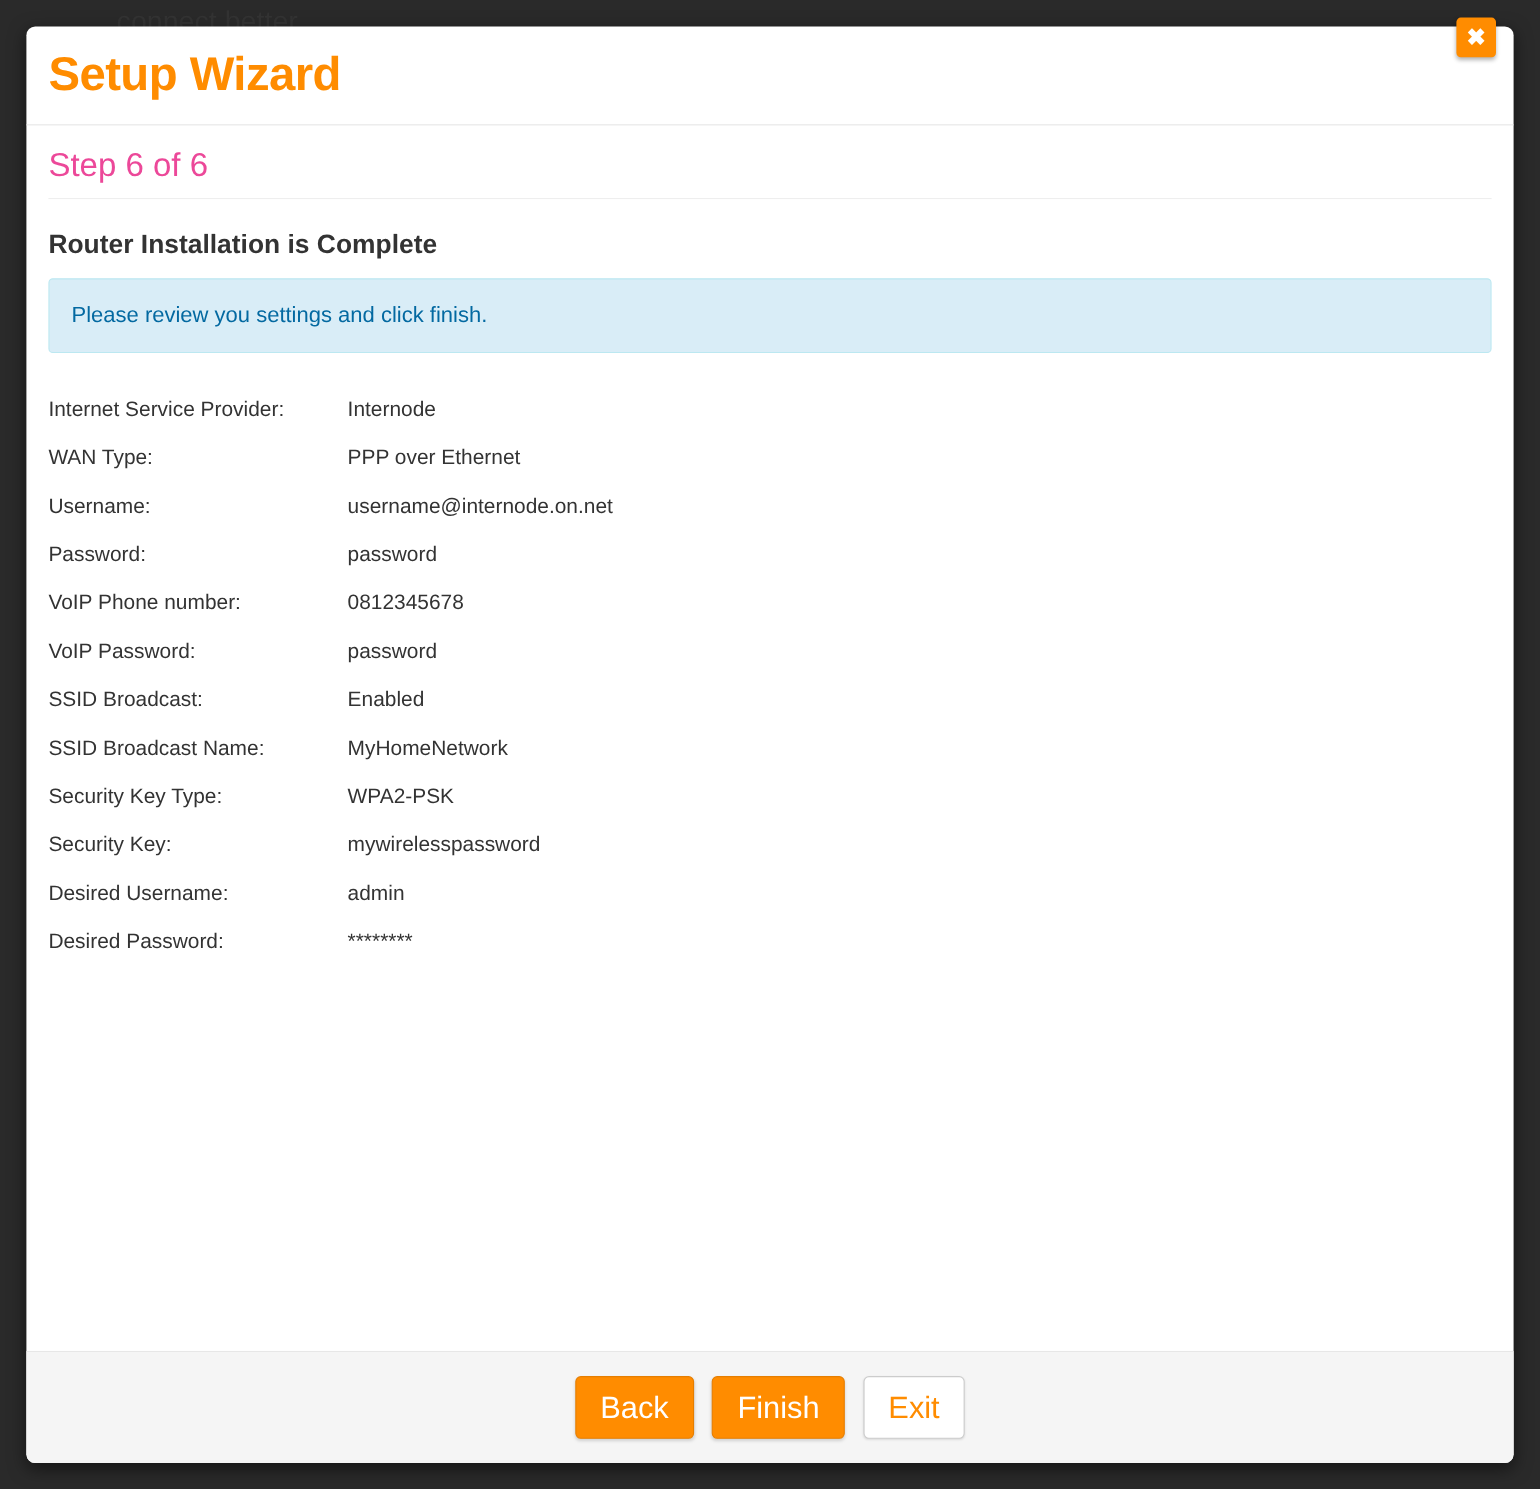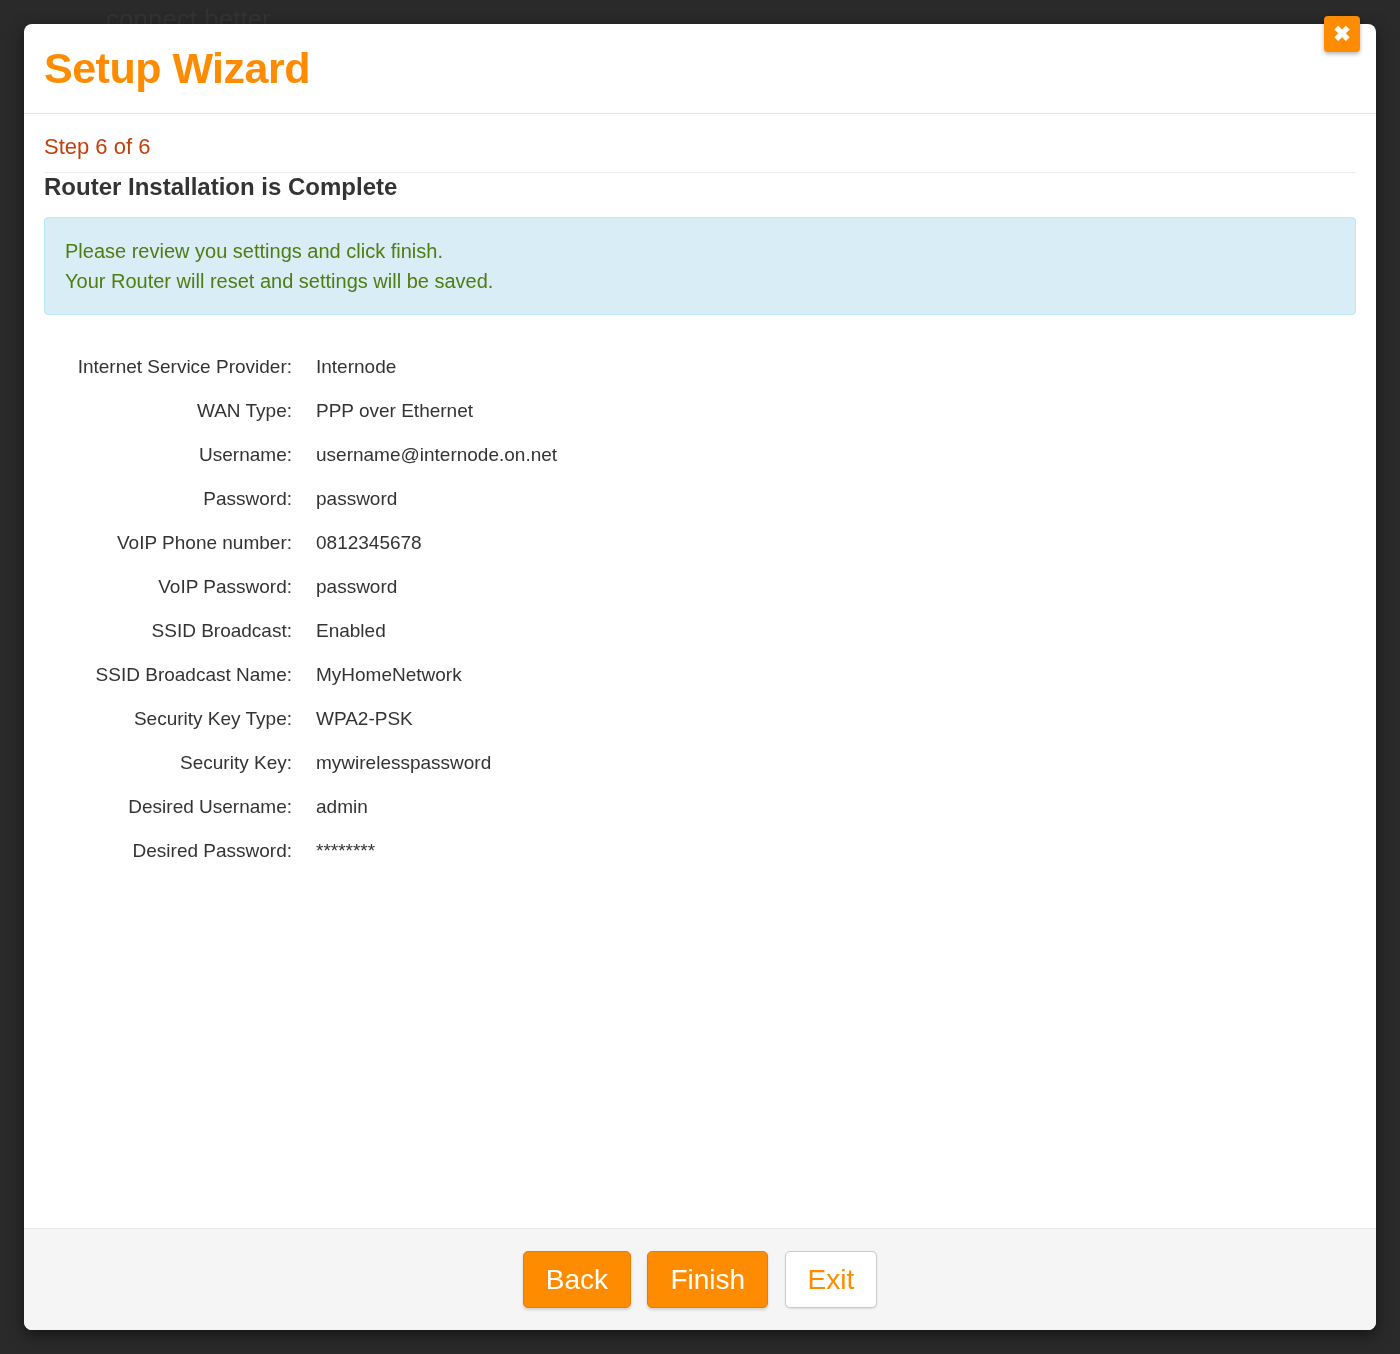--- a/index.html
+++ b/index.html
@@ -63,54 +63,55 @@
       display: flex;
       align-items: center;
       justify-content: center;
     }
     .modal-body {
       padding: 20px 20px;
       flex: 1;
       overflow: auto;
     }
     .step-heading {
-      font-size: 22px;
+      font-size: 30px;
       font-weight: 400;
-      color: #c2410c;
+      color: #ec4899;
       padding-bottom: 12px;
       border-bottom: 1px solid #eee;
+      margin-bottom: 28px;
     }
     .section-title {
       font-size: 24px;
       font-weight: 700;
       color: #333;
       margin-bottom: 16px;
     }
     .info-box {
       background: #d9edf7;
       border: 1px solid #bce8f1;
       border-radius: 4px;
-      color: #4d7c0f;
+      color: #0369a1;
       padding: 18px 20px;
       font-size: 20px;
       line-height: 1.5;
       margin-bottom: 30px;
     }
     .settings-table {
       display: table;
       width: 100%;
       table-layout: fixed;
     }
     .settings-row {
       display: table-row;
     }
     .settings-label {
       display: table-cell;
       width: 260px;
-      text-align: right;
+      text-align: left;
       padding: 11px 12px 11px 0;
       font-size: 19px;
       color: #333;
       vertical-align: top;
     }
     .settings-value {
       display: table-cell;
       padding: 11px 0 11px 12px;
       font-size: 19px;
       color: #333;
@@ -159,21 +160,20 @@
       <span>✖</span>
     </button>
   </div>
 
   <div class="modal-body">
     <h2 class="step-heading">Step 6 of 6</h2>
     <h3 class="section-title">Router Installation is Complete</h3>
 
     <div class="info-box">
       <div>Please review you settings and click finish.</div>
-      <div>Your Router will reset and settings will be saved.</div>
     </div>
 
     <div class="settings-table">
       <div class="settings-row">
         <div class="settings-label">Internet Service Provider:</div>
         <div class="settings-value">Internode</div>
       </div>
       <div class="settings-row">
         <div class="settings-label">WAN Type:</div>
         <div class="settings-value">PPP over Ethernet</div>

